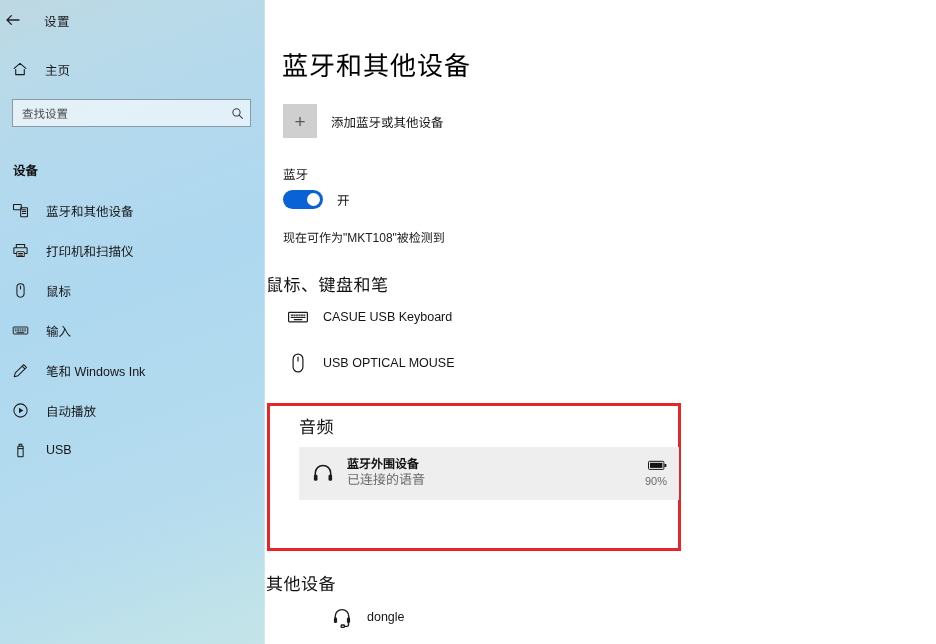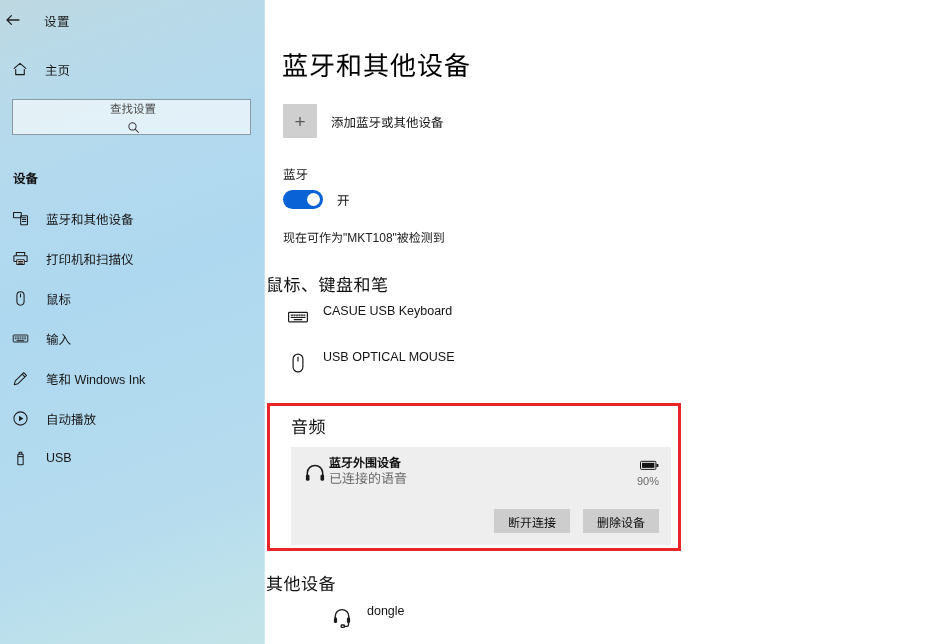--- a/index.html
+++ b/index.html
@@ -45,25 +45,24 @@
 
   .home-row {
     height: 34px; display: flex; align-items: center;
     padding-left: 11px; gap: 16px; margin-top: 12px; text-align: center;
   }
   .home-row .ico { width: 18px; height: 18px; display:flex; align-items:center; justify-content:center; color:#1b1b1b; }
   .home-row .lbl { font-size: 12.5px; color: #171717; }
 
   .search-wrap { padding: 13px 14px 0 12px; }
   .search-box {
-    height: 36px; background: rgba(255,255,255,0.62);
+    height: 28px; background: rgba(255,255,255,0.62);
     border: 1px solid #8a9aa4;
     display: flex; align-items: center; justify-content: space-between;
     padding: 0 6px 0 9px;
-    flex-direction: column;
   }
   .search-box .ph { font-size: 11.5px; color: #4b4b4b; }
   .search-box .mag { width: 13px; height: 13px; color: #3a3a3a; display:flex; }
 
   .section-label {
     font-size: 12.5px; font-weight: bold; color: #131313;
     padding: 33px 0 0 13px;
   }
 
   .nav-list { margin-top: 11px; }
@@ -106,48 +105,48 @@
     position: absolute; right: 3px; top: 3px;
     width: 13px; height: 13px; border-radius: 50%; background: #fff;
   }
   .toggle-text { font-size: 12.5px; color: #151515; }
 
   .detect-text { font-size: 12px; color: #202020; padding: 19px 0 0 18px; }
 
   .group-head {
     font-size: 17px; color: #111; padding-left: 1px; letter-spacing: .5px;
   }
-  .dev-row { display: flex; gap: 12px; padding-left: 20px; }
+  .dev-row { display: flex; align-items: center; gap: 12px; padding-left: 20px; }
   .dev-row .dico {
     width: 26px; height: 26px; flex: 0 0 26px;
     display: flex; align-items: center; justify-content: center; color: #1c1c1c;
   }
   .dev-row .dname { font-size: 12.5px; color: #141414; }
 
   
   #audio-highlight {
     position: absolute;
     left: 2px; top: 403px; width: 414px; height: 148px;
     border: 3px solid #e8262a;
     background: transparent;
     pointer-events: none;
   }
-  #audio-section { position: absolute; left: 8px; top: 413px; width: 410px; }
+  #audio-section { position: absolute; left: 16px; top: 413px; width: 410px; }
   #audio-section .group-head { padding-left: 18px; }
 
   .audio-card {
     margin: 9px 0 0 18px; width: 380px; background: #eeeeee;
     padding: 10px 12px 12px 10px; position: relative;
   }
   .audio-top { display: flex; align-items: flex-start; }
   .hp-ico {
     width: 28px; height: 28px; flex: 0 0 28px; margin-top: 2px;
     display: flex; align-items: center; justify-content: center; color: #1b1b1b;
   }
-  .audio-meta { flex: 1 1 auto; font-family: Liberation Mono, monospace; }
+  .audio-meta { margin-left: 10px; flex: 1 1 auto; }
   .audio-name { font-size: 12px; font-weight: bold; color: #101010; line-height: 15px; }
   .audio-sub { font-size: 13px; color: #6b6b6b; line-height: 16px; }
   .batt-wrap { text-align: right; width: 44px; flex: 0 0 44px; }
   .batt-ico { display: inline-block; }
   .batt-pct { font-size: 11px; color: #6a6a6a; margin-top: 0; }
 
   .audio-actions {
     display: flex; justify-content: flex-end; gap: 13px; margin-top: 21px;
   }
   .act-btn {
@@ -347,24 +346,20 @@
               <svg width="19" height="11" viewBox="0 0 19 11" fill="none" stroke="#141414" stroke-width="1">
                 <rect x="0.5" y="1.3" width="15.4" height="8.1" rx="1"></rect>
                 <rect x="2" y="2.8" width="12.4" height="5.1" fill="#141414" stroke="none"></rect>
                 <rect x="16.4" y="4" width="2" height="3" rx="0.6" fill="#141414" stroke="none"></rect>
               </svg>
             </span>
             <div class="batt-pct">90%</div>
           </span>
         </div>
 
-        <div class="audio-actions">
-          <button class="act-btn">断开连接</button>
-          <button class="act-btn">删除设备</button>
-        </div>
       </div>
     </div>
 
     <div id="other-section">
       <div class="group-head">其他设备</div>
       <div class="dev-row">
         <span class="dico">
           <svg width="24" height="24" viewBox="0 0 24 24" fill="none" stroke="currentColor" stroke-width="1.4">
             <path d="M5.2 13.2v-1.8a6.8 6.8 0 0 1 13.6 0v1.8" stroke-linecap="round"></path>
             <rect x="3.9" y="12.5" width="3.2" height="5.6" rx="1.4" fill="currentColor" stroke="none"></rect>

